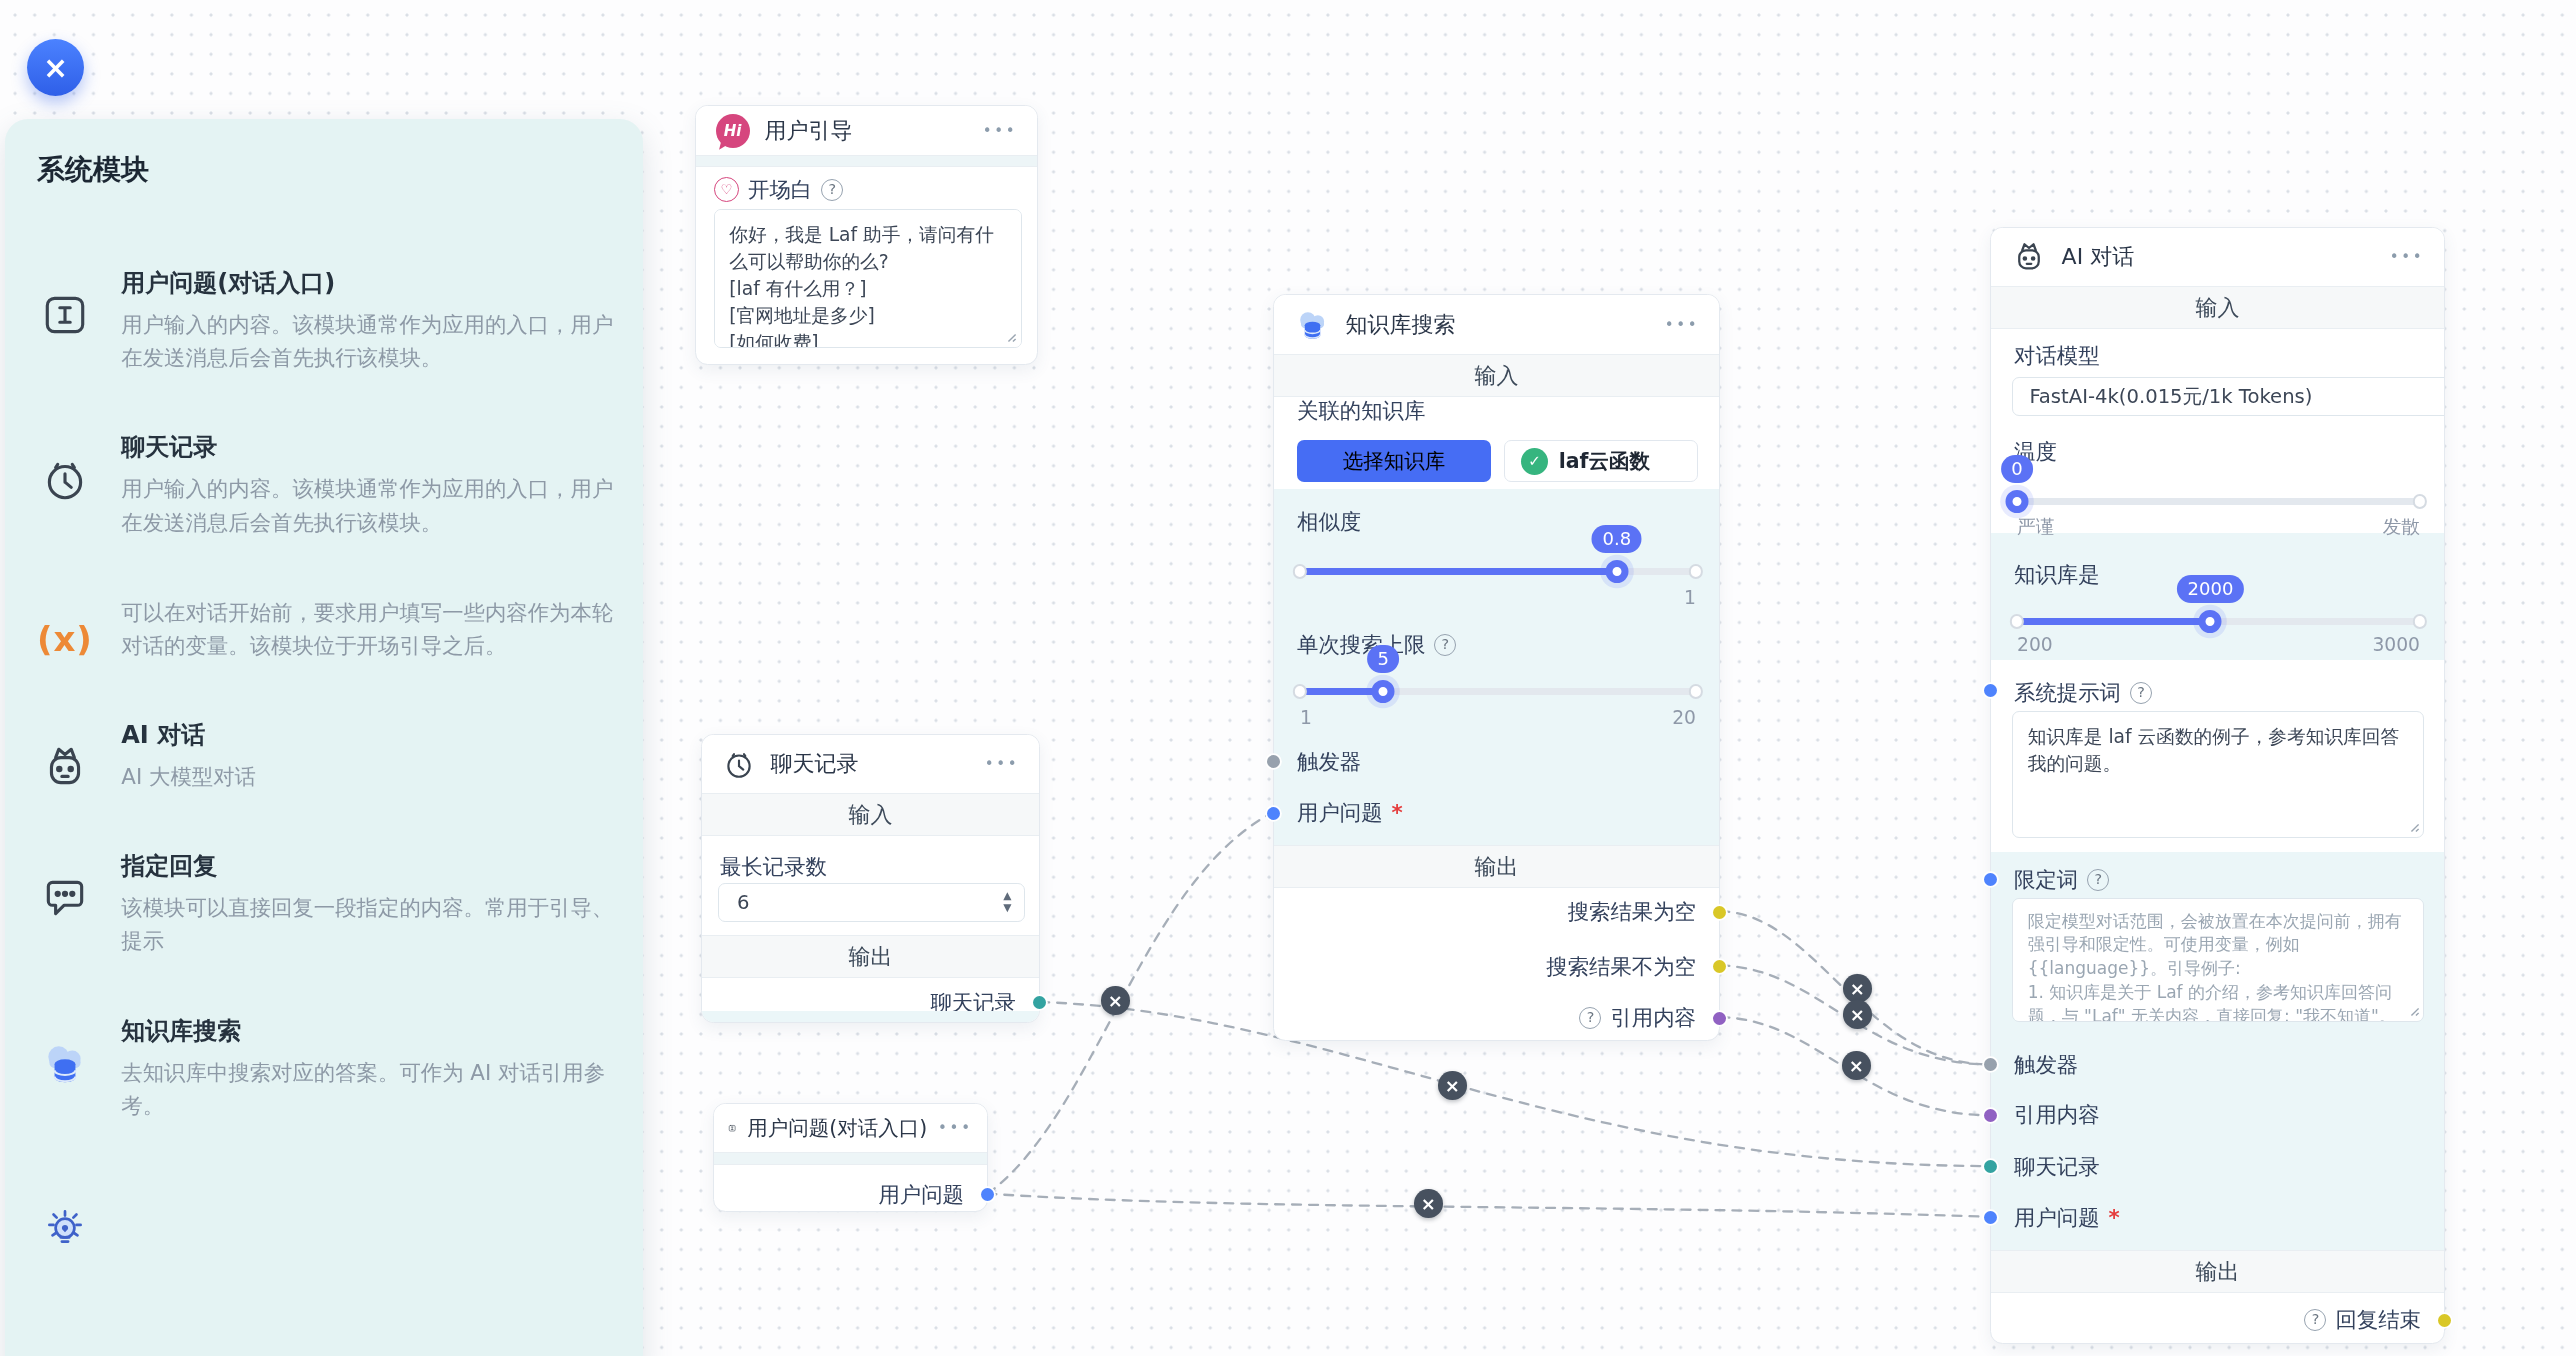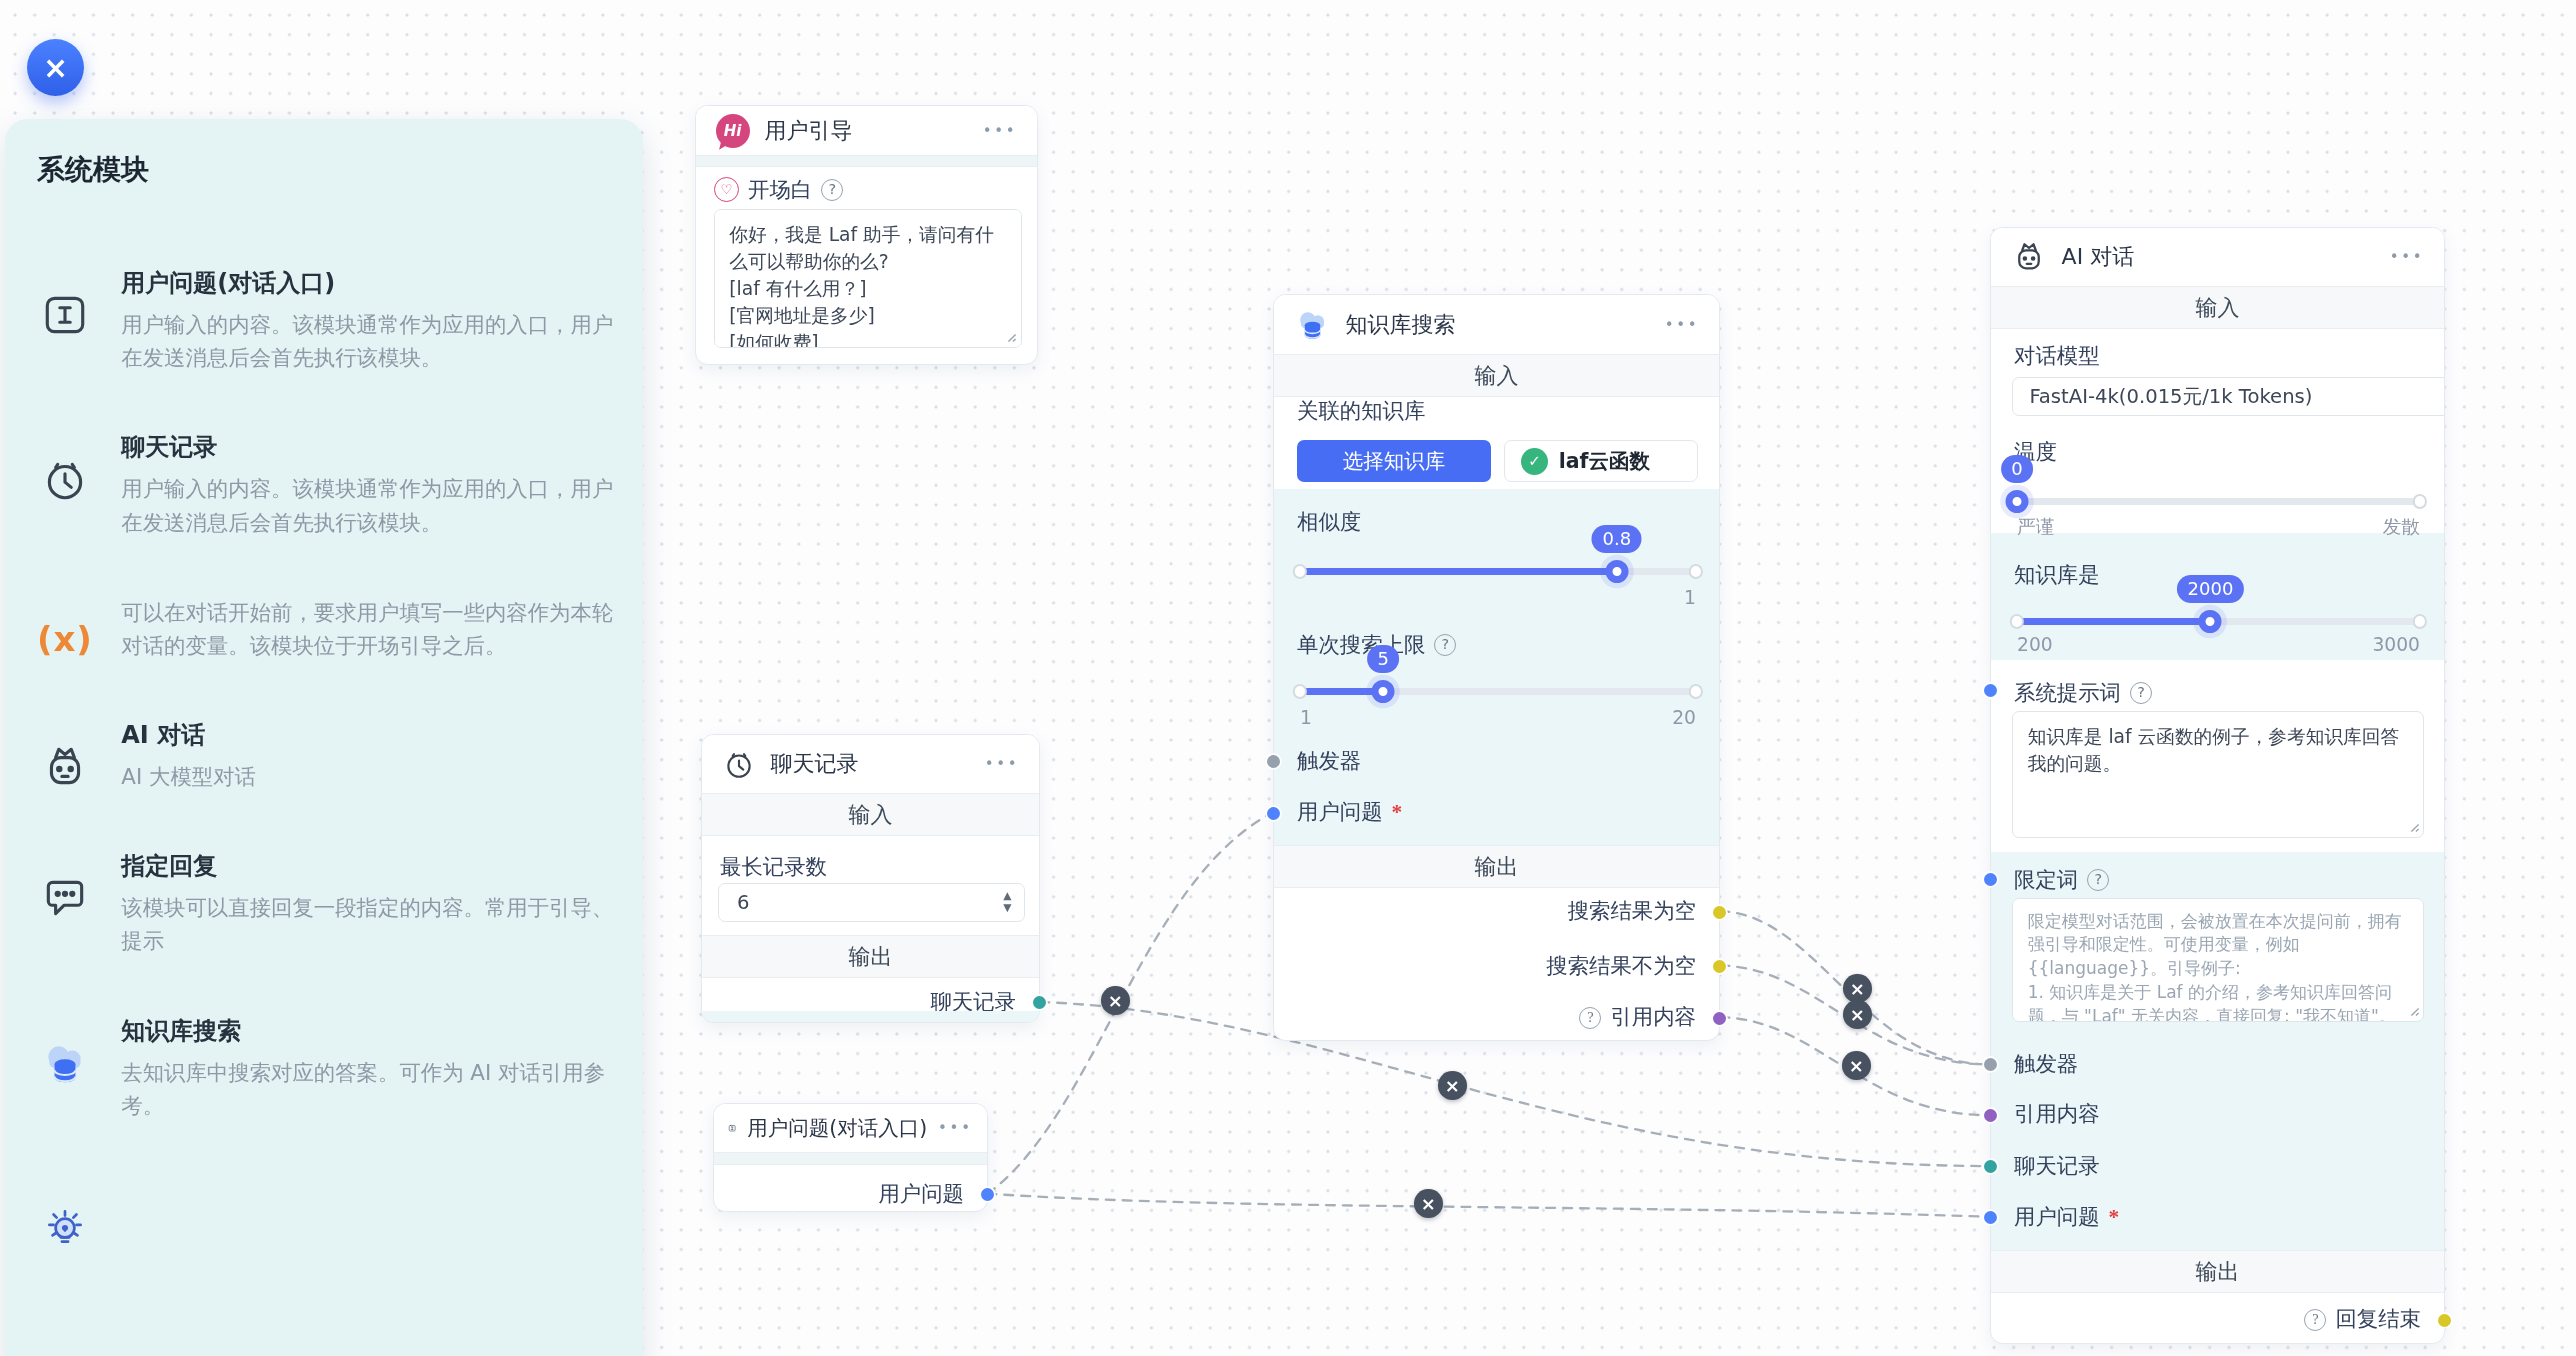--- a/index.html
+++ b/index.html
@@ -34,42 +34,42 @@
   .node-header { position:absolute; left:0; right:0; top:0; display:flex; align-items:center; gap:15px; padding:0 19.6px; background:#fff; }
   .node-title { font-size:22px; color:#2b3648; font-weight:500; white-space:nowrap; }
   .more { margin-left:auto; color:#8c9cac; font-size:15px; letter-spacing:2.7px; cursor:pointer; }
   .band { position:absolute; left:0; right:0; height:43px; display:flex; align-items:center; justify-content:center;
     background:#f6f8f9; border-top:0.9px solid #e9eef2; border-bottom:0.9px solid #e9eef2;
     color:#3d4a5a; font-size:22px; }
   .strip { position:absolute; left:0; right:0; background:#edf5f7; border-top:0.9px solid #e9eef2; border-bottom:0.9px solid #e9eef2; }
   .pale { position:absolute; left:0; right:0; background:#ebf6f8; }
   .lbl { position:absolute; font-size:21.4px; color:#33415c; height:25px; line-height:25px; display:flex; align-items:center; gap:9px; }
   .iorow { position:absolute; left:0; right:0; height:25px; line-height:25px; font-size:21.4px; color:#33415c;
-    display:flex; align-items:center; gap:9px; padding:0 23px;font-family:Liberation Serif, serif; }
+    display:flex; align-items:center; gap:9px; padding:0 23px; }
   .iorow.right { justify-content:flex-end; }
   .req { color:#e53e3e; font-weight:bold; }
   .q { display:inline-flex; align-items:center; justify-content:center; width:22px; height:22px;
     border:1.8px solid #97a3b0; border-radius:50%; font-size:14.3px; color:#6b7682; flex:0 0 22px; }
   
   .port { position:absolute; width:13.4px; height:13.4px; border-radius:50%; box-shadow:0 0 0 1.8px #fff; z-index:4; cursor:crosshair; }
   .c-gray{background:#97a1ad}.c-blue{background:#4e83fd}.c-teal{background:#33a3a1}
   .c-purple{background:#9061c2}.c-yellow{background:#d9c727}
   
   .slider { position:absolute; height:7.1px; background:#e3e8ee; border-radius:3.6px; }
   .fill { height:100%; border-radius:3.6px; background:#5b72f5; }
   .endpt { position:absolute; top:-3.6px; width:14.3px; height:14.3px; background:#fff; border:2.7px solid #d5dbe2;
     border-radius:50%; transform:translateX(-50%); }
   .thumb { position:absolute; top:-8px; width:23px; height:23px; border-radius:50%; background:#fff;
     border:7.1px solid #5b72f5; transform:translateX(-50%); box-shadow:0 0 0 5.3px rgba(91,114,245,.14); cursor:pointer; }
   .badge { position:absolute; bottom:23px; left:50%; transform:translateX(-50%); background:#5b72f5; color:#fff;
     border-radius:890px; padding:3.6px 10.7px; font-size:18px; white-space:nowrap; min-width:32px; text-align:center; }
   .mm { position:absolute; display:flex; justify-content:space-between; font-size:18.7px; color:#8e98a8; }
   .mm.endonly { justify-content:flex-end; }
   
-  .btn-primary { position:absolute; background:#466df4; color:#ffffff; font-size:20.5px; border:none; border-radius:7.1px;
+  .btn-primary { position:absolute; background:#466df4; color:#000000; font-size:20.5px; border:none; border-radius:7.1px;
     display:flex; align-items:center; justify-content:center; cursor:pointer; }
   .tagbtn { position:absolute; background:#fff; border:1.3px solid #e1e7ee; border-radius:7.1px; display:flex;
     align-items:center; gap:10.7px; padding:0 16px; font-size:20.5px; font-weight:bold; color:#1f2733; cursor:pointer; }
   .laf-circle { width:27px; height:27px; border-radius:50%; background:#36b57f; color:#fff; display:flex;
     align-items:center; justify-content:center; font-size:15px; }
   .selectbox { position:absolute; display:flex; align-items:center; justify-content:space-between; padding:0 16px;
     border:1.3px solid #dee6ec; border-radius:7.1px; background:#fff; font-size:19.6px; color:#3c4656; cursor:pointer; }
   .chev { color:#6b7682; font-size:16px; }
   .ta-wrap { position:absolute; }
   .ta-wrap textarea { width:100%; height:100%; border:1.3px solid #dee6ec; border-radius:7.1px; background:#fff;

